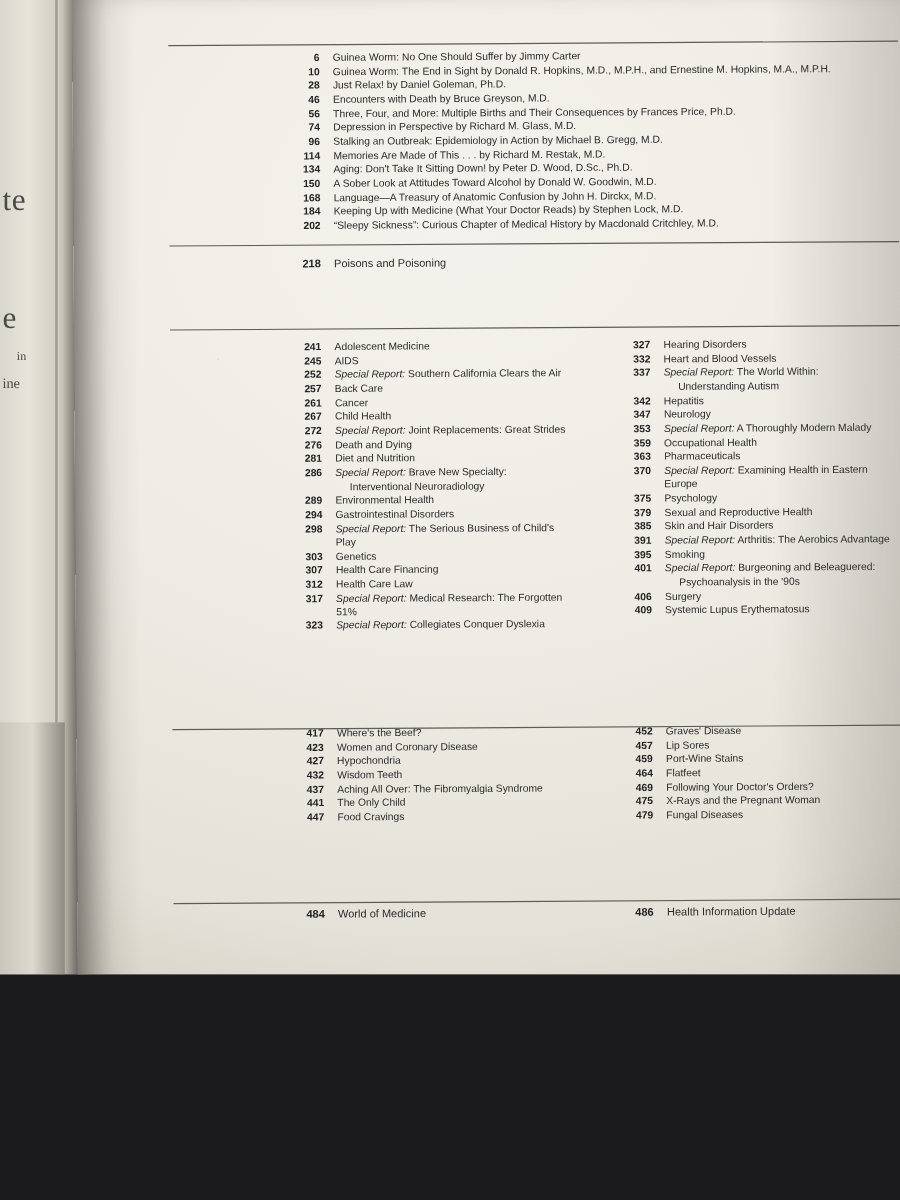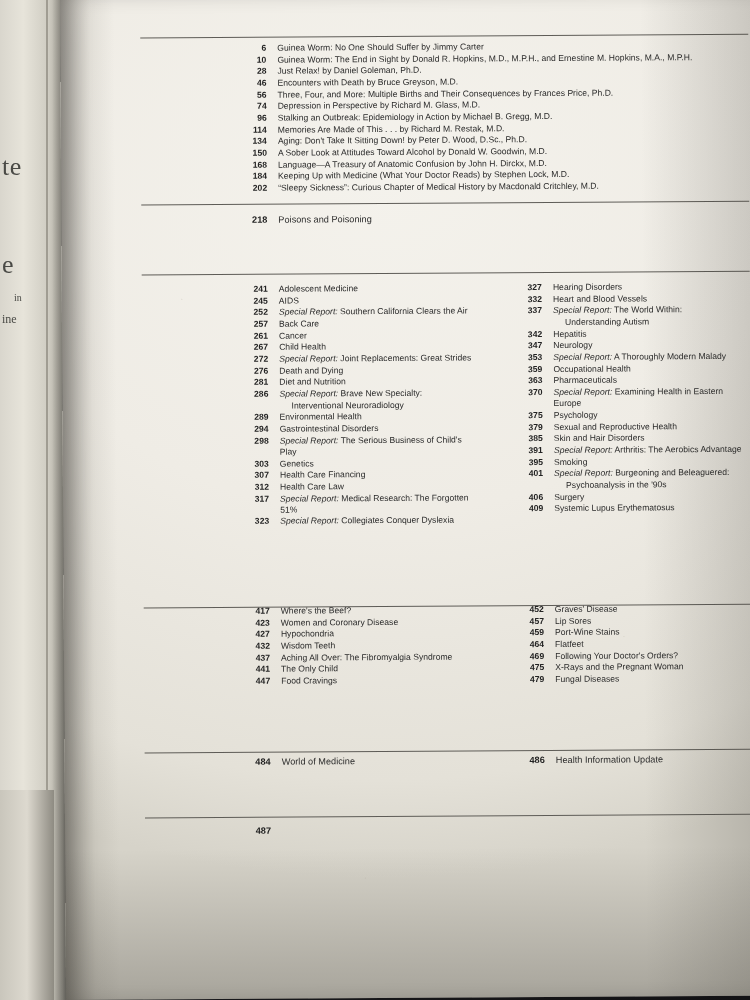--- a/index.html
+++ b/index.html
@@ -3,21 +3,21 @@
 <meta charset="utf-8">
 <style>
   html, body {
     margin: 0;
     padding: 0;
     background: #1b1b1d;
   }
   #page {
     position: relative;
     width: 750px;
-    height: 1000px;
+    height: 812px;
     overflow: hidden;
     background: #f9a8d4;
     font-family: "Liberation Sans", sans-serif;
   }
 
   
   .desk {
     position: absolute;
     inset: 0;
     background: linear-gradient(115deg,#232326 0%, #1a1a1d 40%, #121214 100%);

